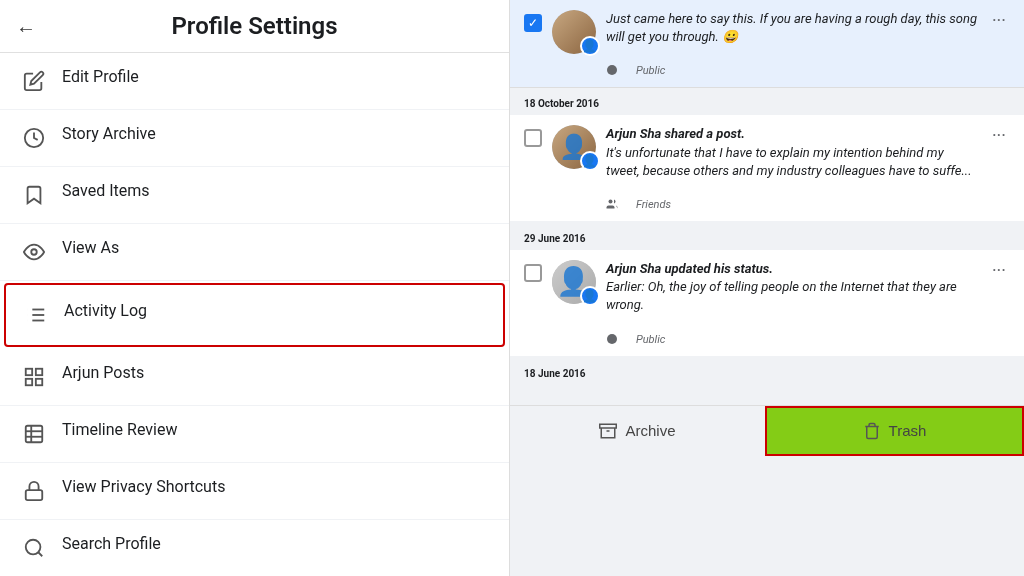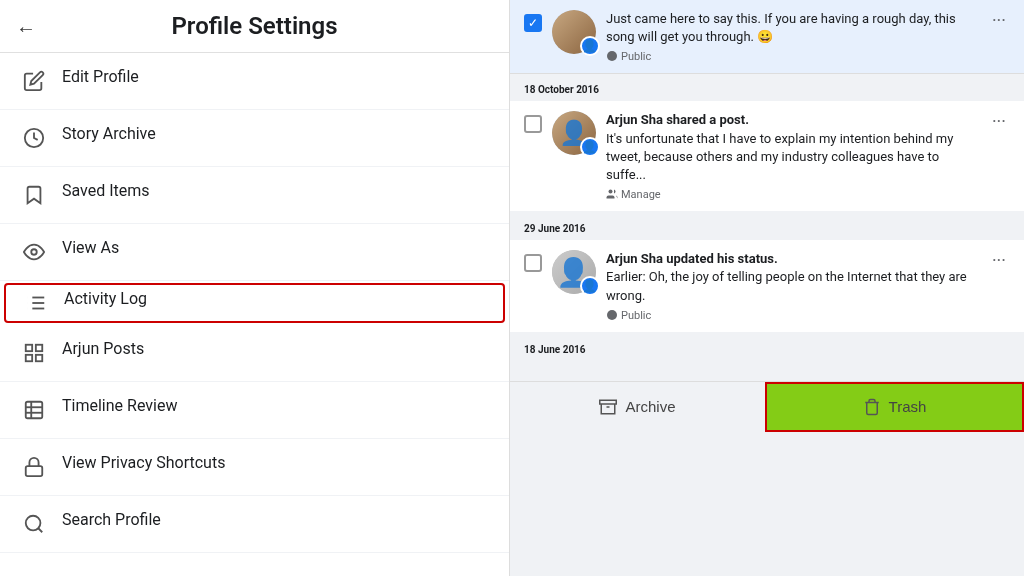--- a/index.html
+++ b/index.html
@@ -59,21 +59,21 @@
       align-items: flex-start;
       padding: 14px 20px;
       border-bottom: 1px solid #f0f2f5;
       cursor: pointer;
     }
 
     .menu-item.active {
       border: 2px solid #cc0000;
       margin: 2px 4px;
       border-radius: 4px;
-      padding: 4px 16px;
+      padding: 16px 16px;
     }
 
     .menu-icon {
       width: 28px;
       height: 28px;
       margin-right: 14px;
       display: flex;
       align-items: center;
       justify-content: center;
       font-size: 18px;
@@ -160,34 +160,35 @@
       justify-content: center;
     }
 
     .avatar-person-icon {
       font-size: 12px;
       color: #fff;
     }
 
     .post-content {
       flex: 1;
+      font-style: italic;
     }
 
     .post-text {
       font-size: 13px;
       color: #1c1e21;
       line-height: 1.4;
     }
 
     .post-privacy {
       font-size: 11px;
       color: #65676b;
-      margin-top: 4px;
-      display: flex;
-      gap: 3px;
+      margin-top: 18px;
+      display: flex;
+      gap: 18px;
     }
 
     .post-more {
       color: #65676b;
       font-size: 18px;
       cursor: pointer;
       padding: 0 4px;
     }
 
     .date-header {
@@ -401,21 +402,21 @@
         <br>
         <span>It's unfortunate that I have to explain my intention behind my tweet, because others and my industry colleagues have to suffe...</span>
       </div>
       <div class="post-privacy">
         <svg width="12" height="12" viewBox="0 0 24 24" fill="#65676b">
             <path d="M17 21v-2a4 4 0 0 0-4-4H5a4 4 0 0 0-4 4v2"></path>
             <circle cx="9" cy="7" r="4"></circle>
             <path d="M23 21v-2a4 4 0 0 0-3-3.87"></path>
             <path d="M16 3.13a4 4 0 0 1 0 7.75"></path>
           </svg>
-        <span>Manage</span>
+        <span>Friends</span>
       </div>
     </div>
     <span class="post-more">···</span>
   </div>
 
   <div class="date-header">29 June 2016</div>
   <div class="post-item">
     <div class="post-checkbox-empty"></div>
     <div class="avatar-wrap">
       <div class="avatar-main">

